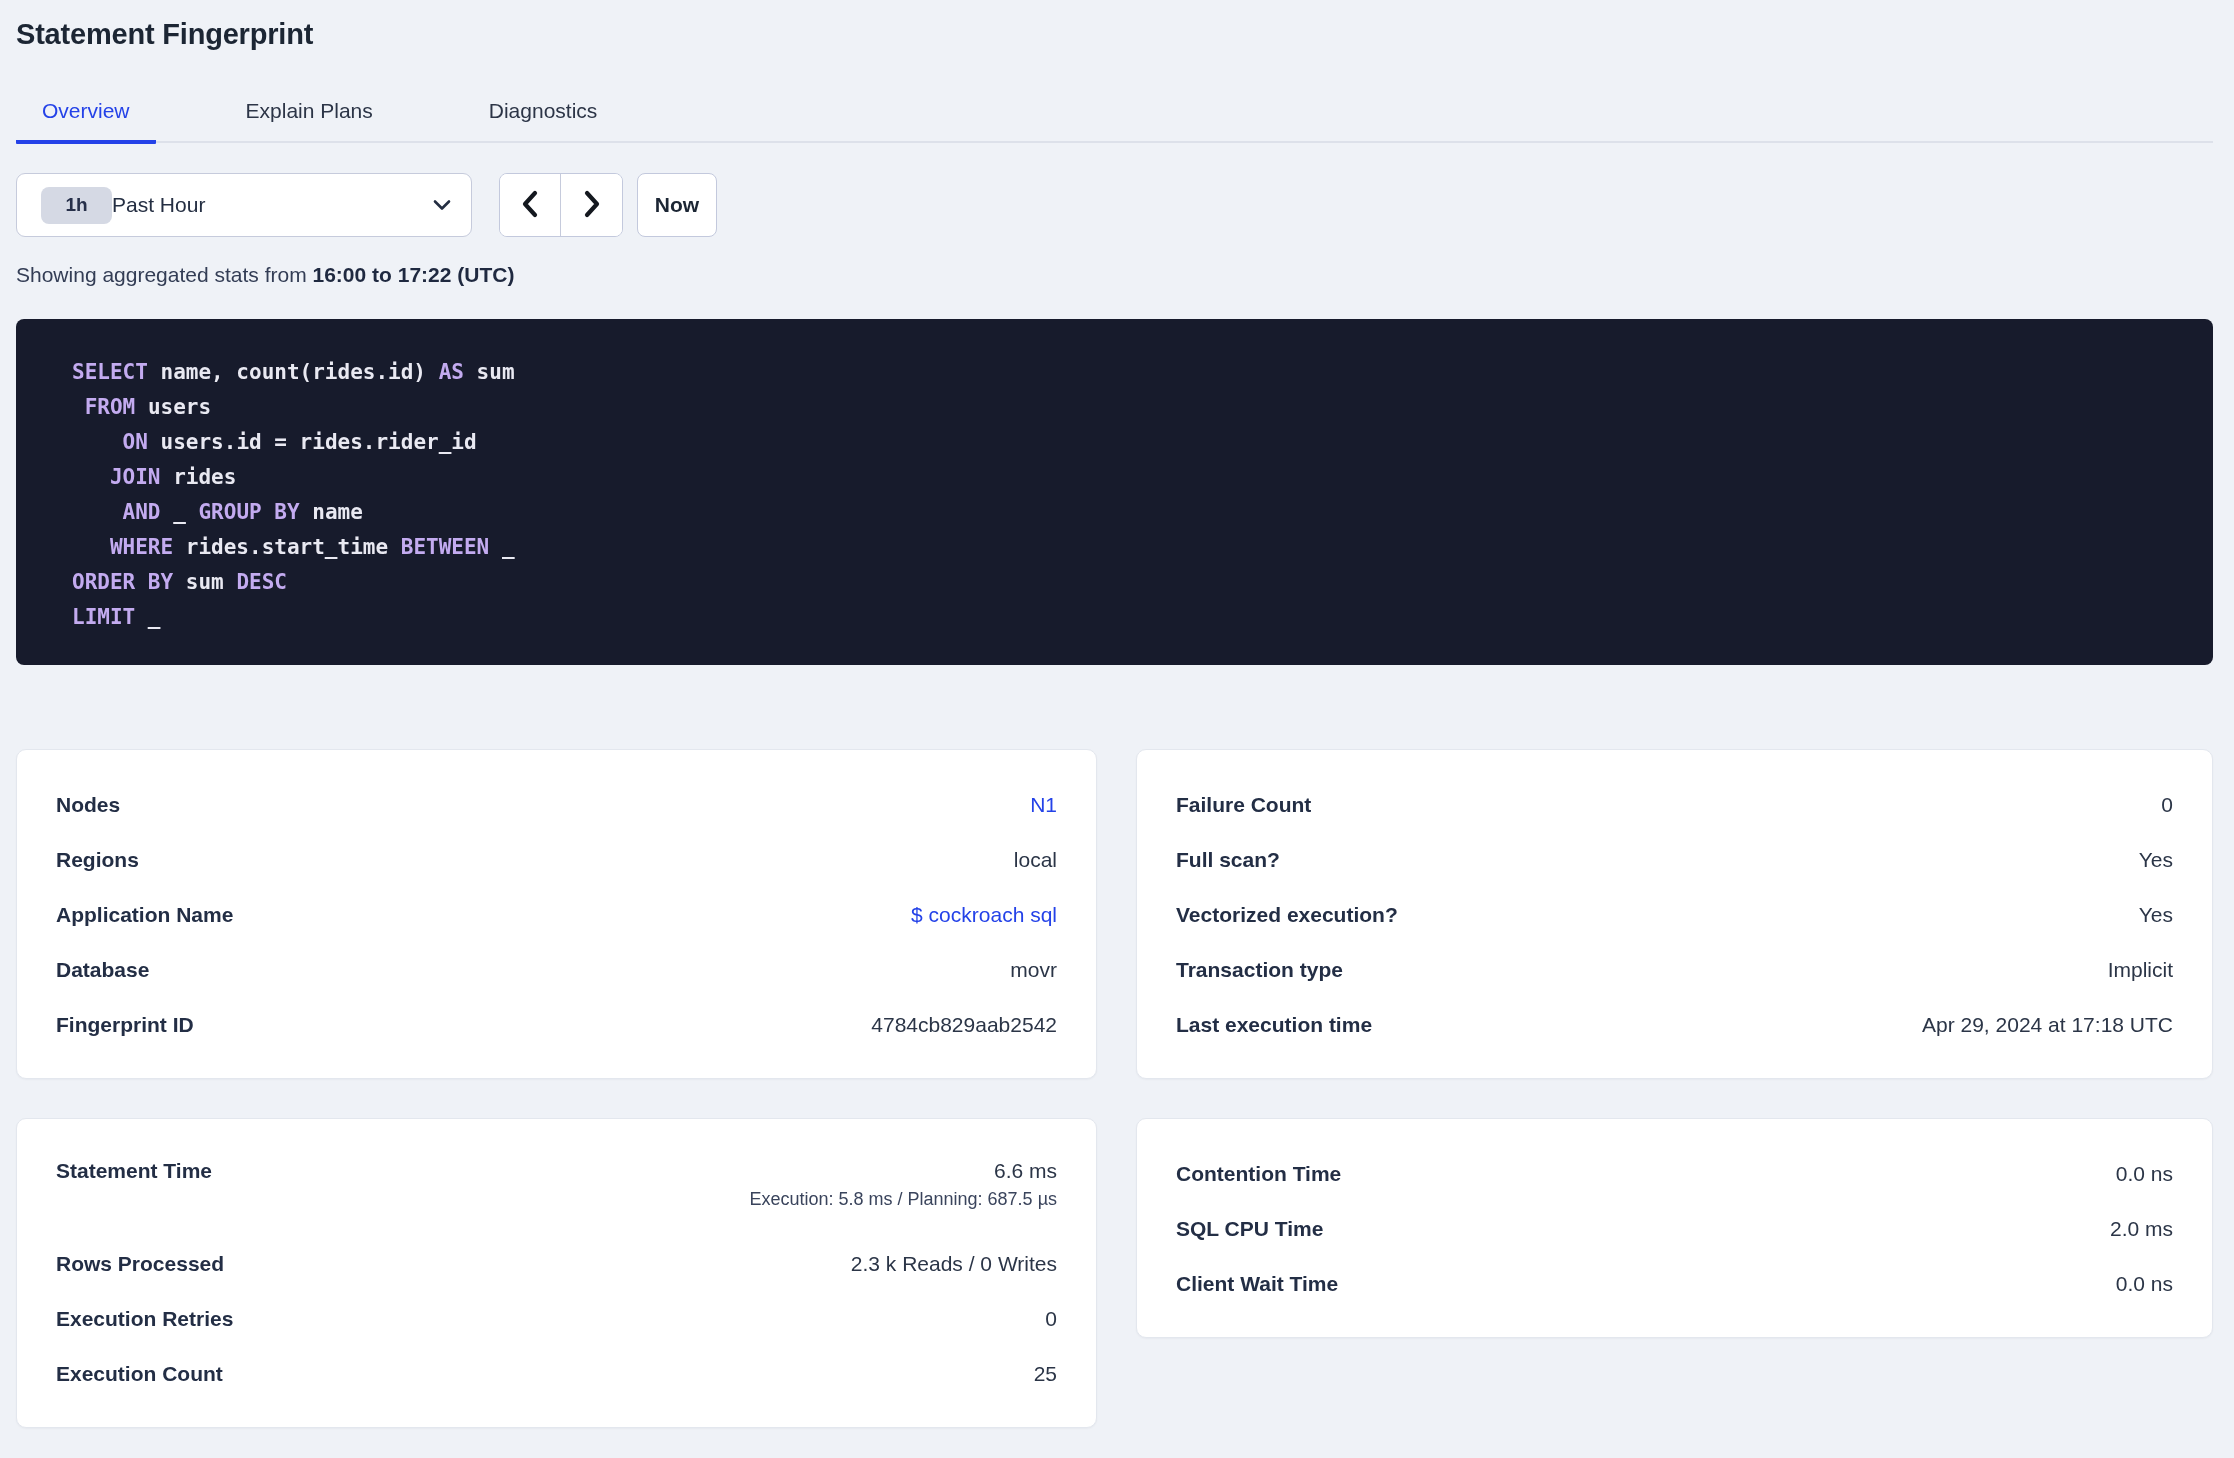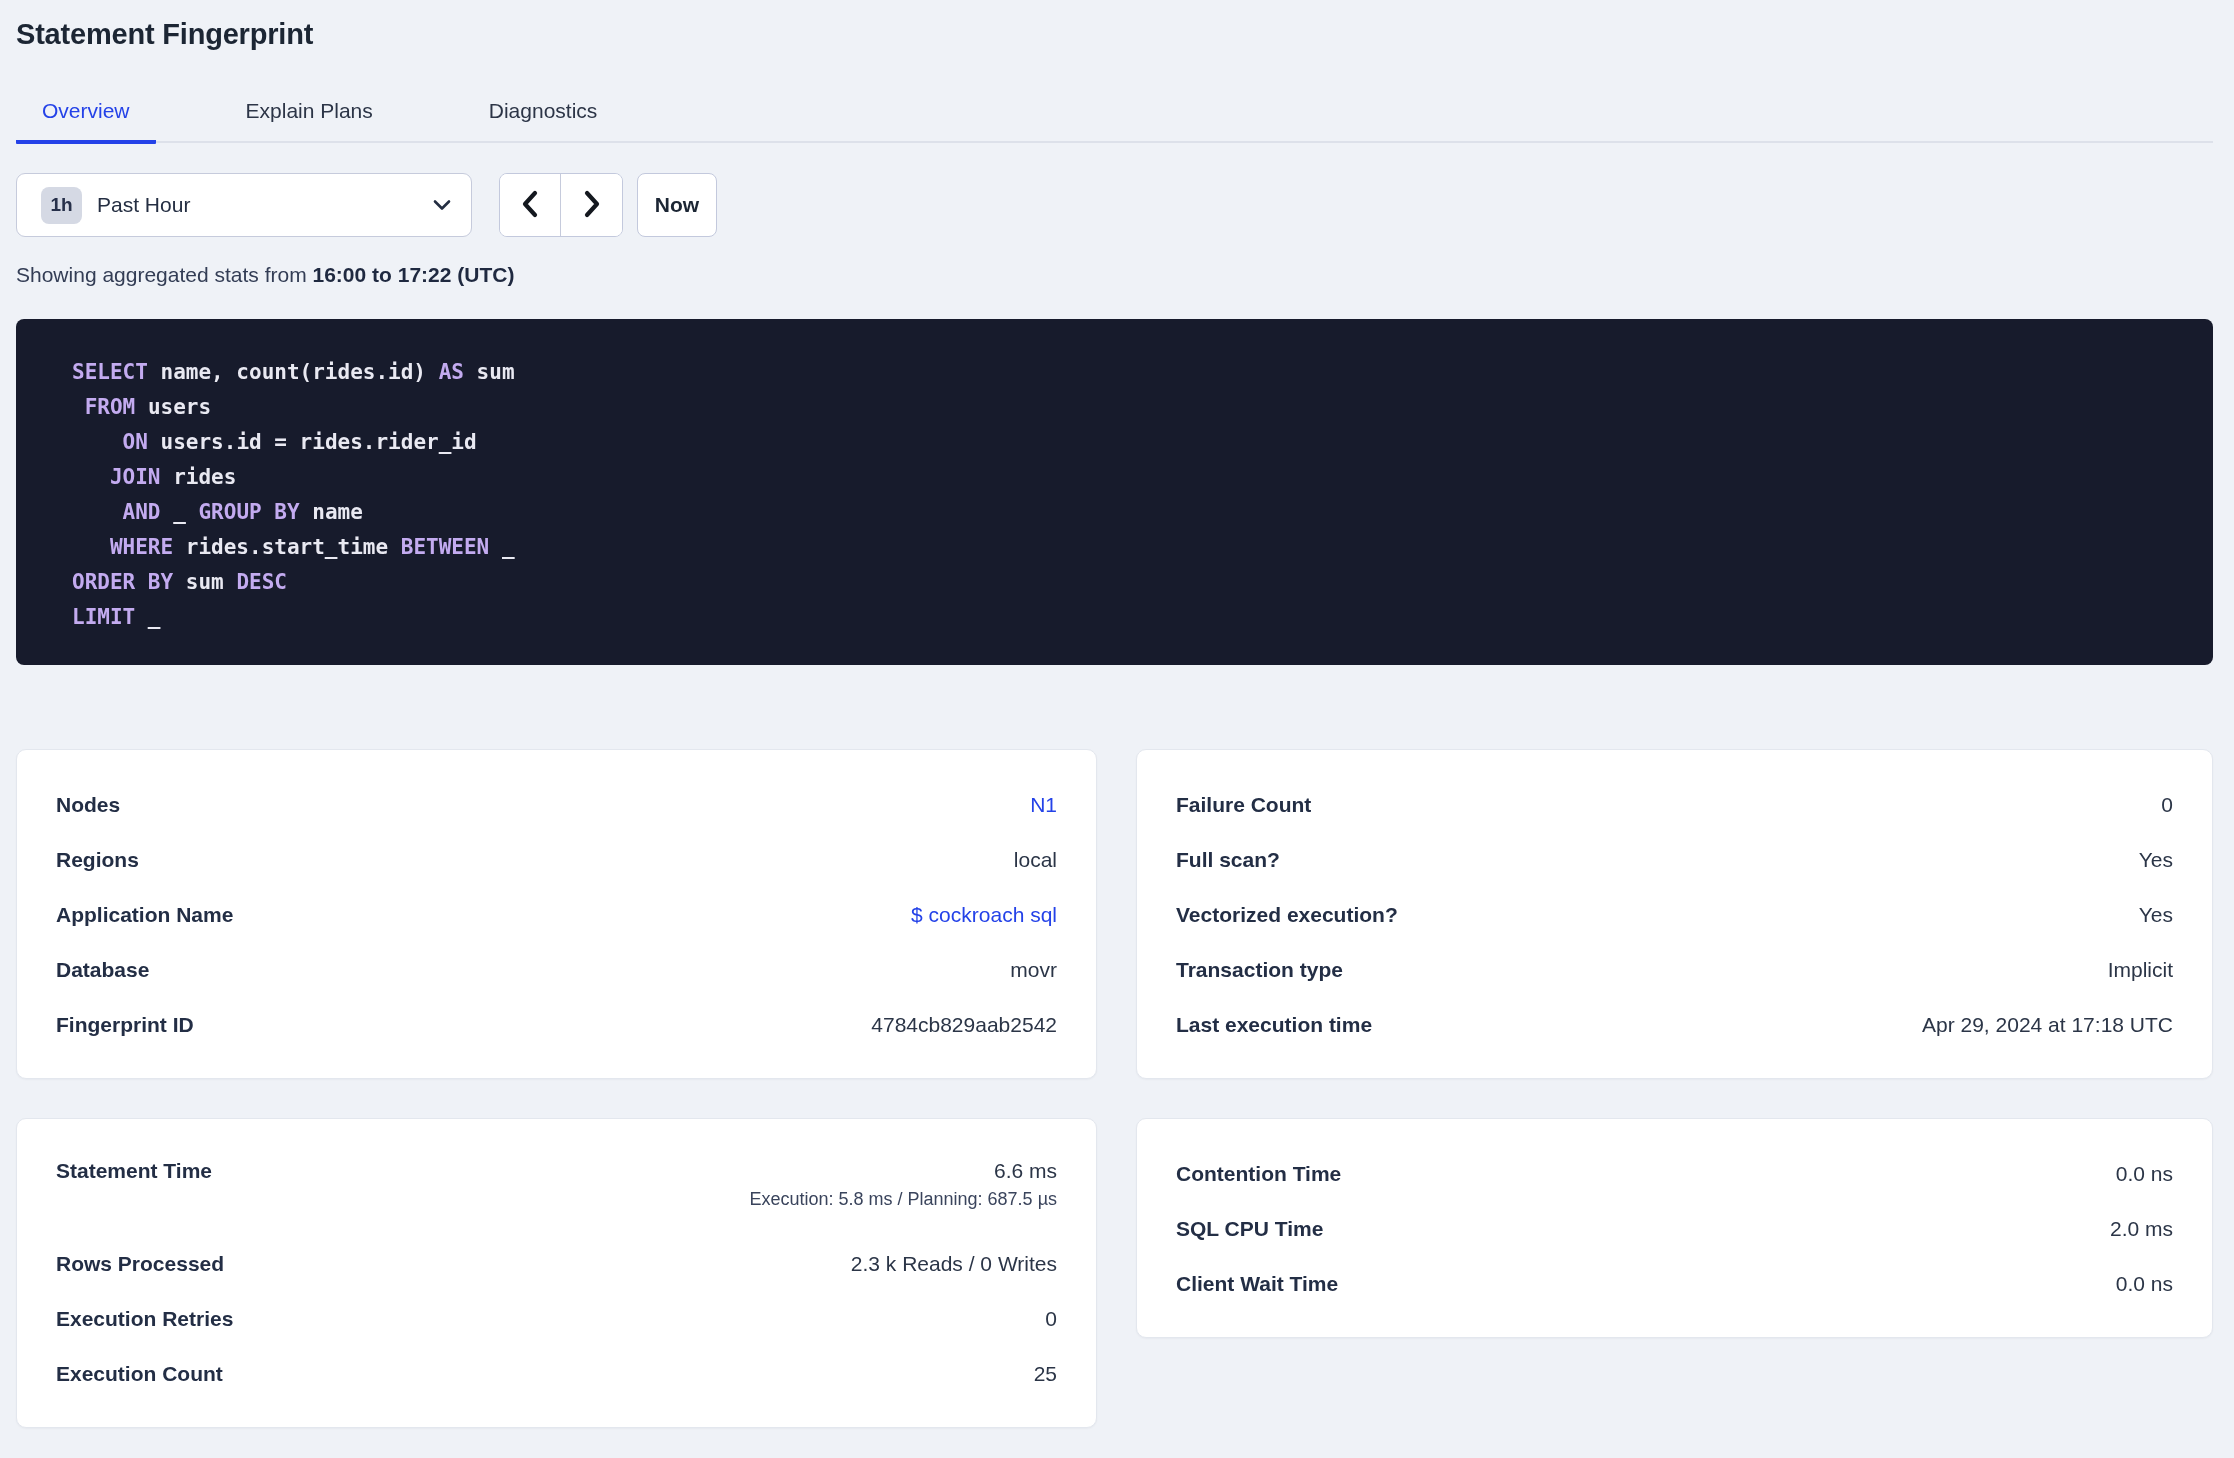--- a/index.html
+++ b/index.html
@@ -52,25 +52,25 @@
   .time-picker{
     width:456px;height:64px;
     background:#fff;border:1.5px solid #c6cbdc;border-radius:9px;
     display:flex;align-items:center;
     padding:0 20px 0 24px;cursor:pointer;
   }
   .range-badge{
     background:#d5d9e4;color:#27304a;
     font-size:19px;font-weight:700;
     border-radius:8px;
-    padding:0;width:41px;height:37px;
+    padding:0;width:71px;height:37px;
     display:flex;align-items:center;justify-content:center;
     flex:0 0 auto;
   }
-  .range-label{margin-left:15px;font-size:21px;color:#242e42;flex:1 1 auto;}
+  .range-label{font-size:21px;color:#242e42;flex:1 1 auto;}
   .picker-caret{flex:0 0 auto;display:flex;align-items:center;}
 
   .arrow-group{
     margin-left:27px;
     display:flex;background:#fff;
     border:1.5px solid #c3c9dd;border-radius:8px;
     overflow:hidden;
   }
   .arrow-btn{
     width:61px;border:none;background:#fff;cursor:pointer;

